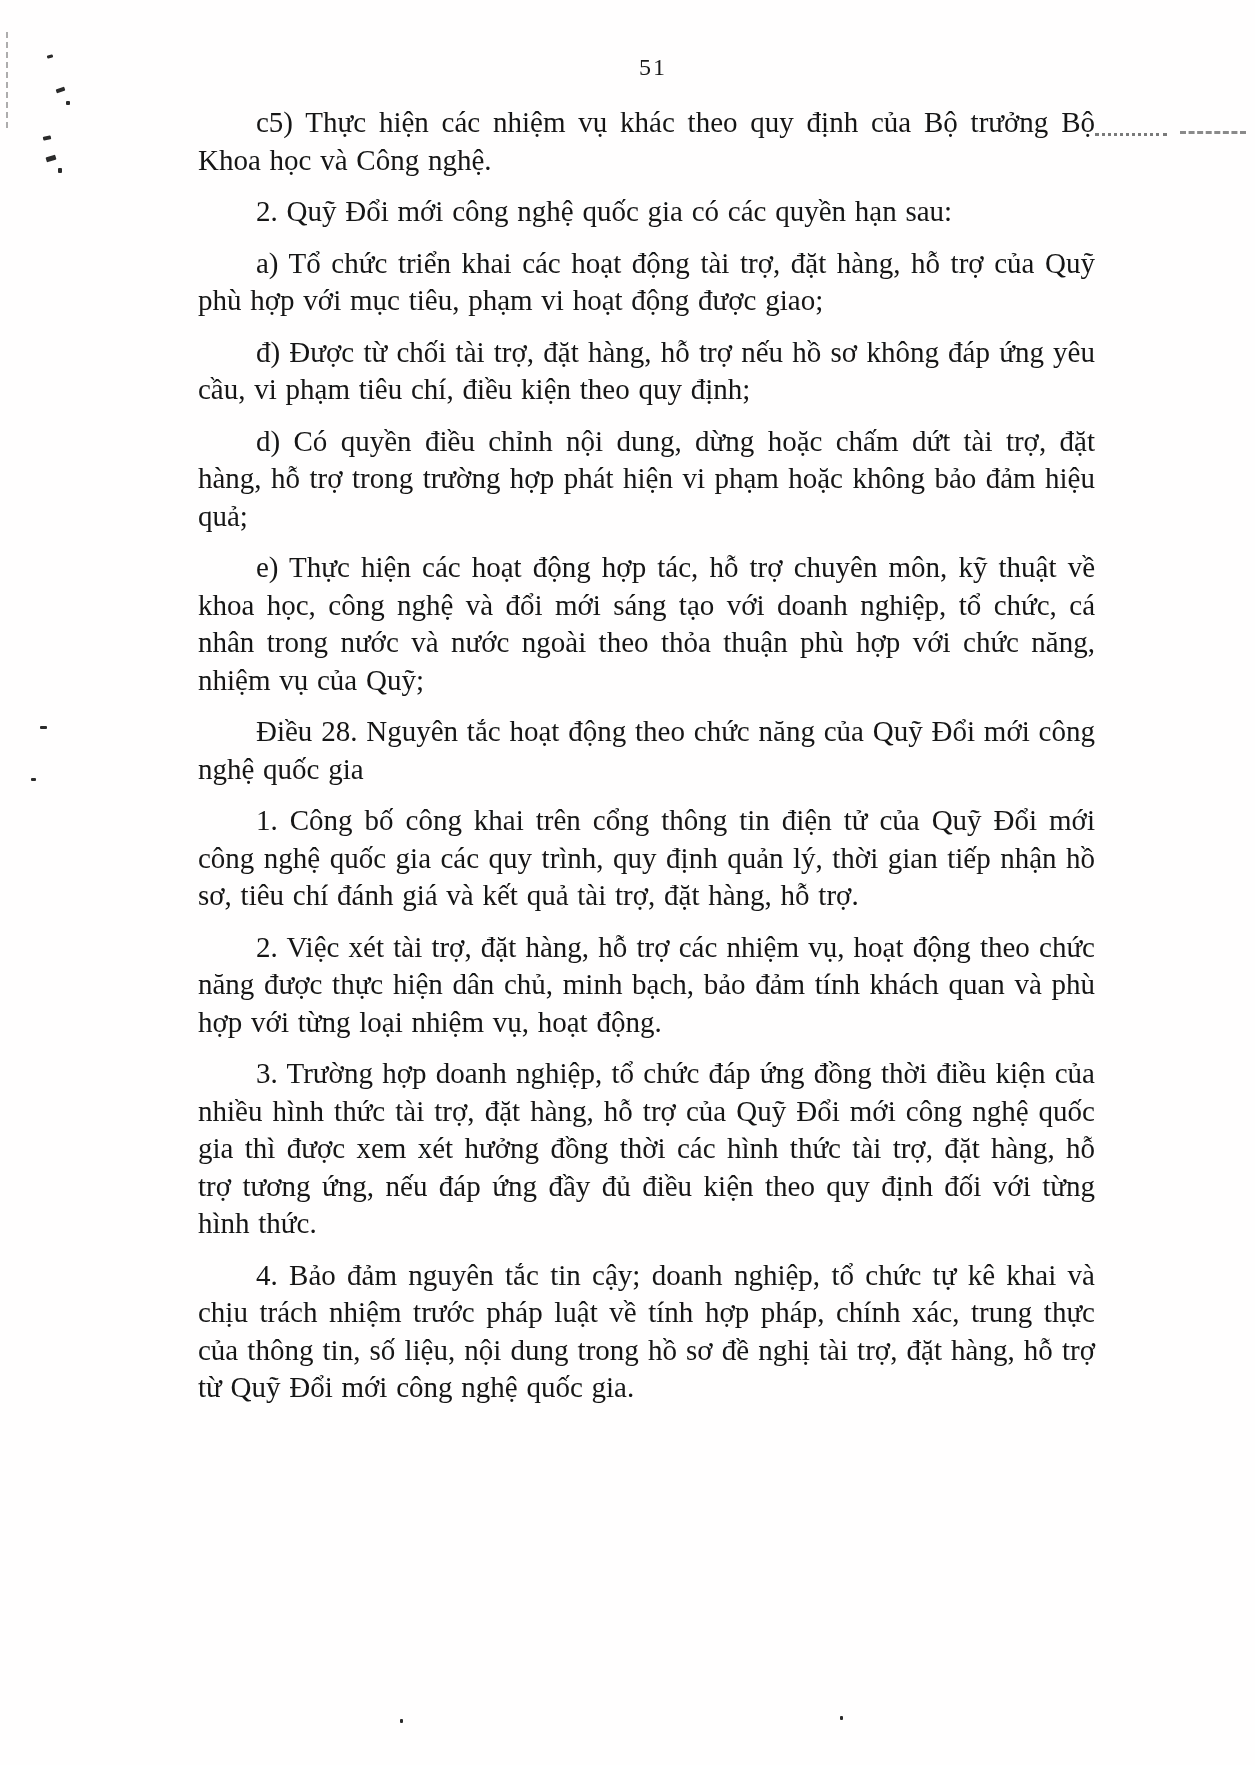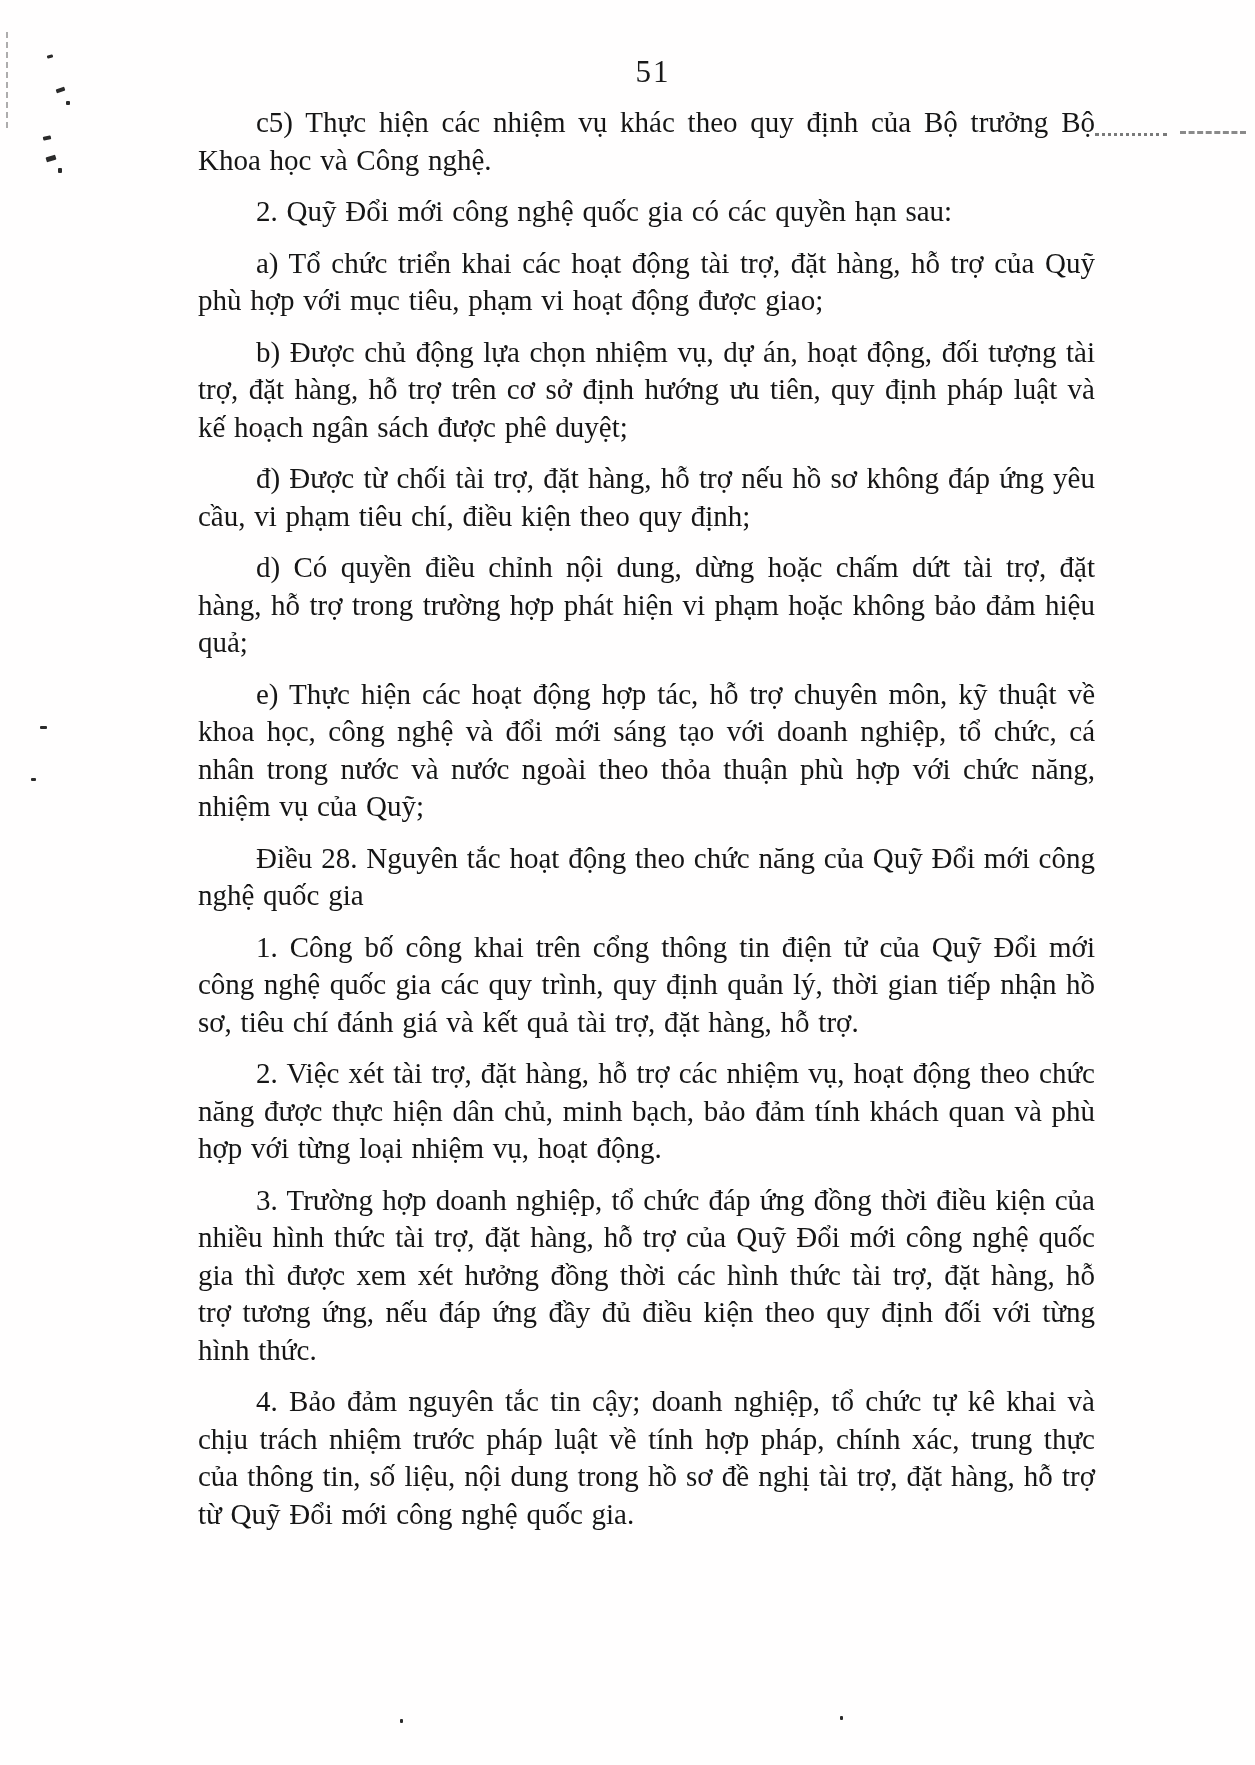--- a/index.html
+++ b/index.html
@@ -15,21 +15,21 @@
   .page {
     position: absolute;
     inset: 0;
     background: #fffefe;
   }
   .page-number {
     position: absolute;
     top: 54px;
     left: 653px;
     transform: translateX(-50%);
-    font-size: 31px;
+    font-size: 24px;
     letter-spacing: 2px;
     color: #1a1a1a;
   }
   .body-text {
     position: absolute;
     left: 198px;
     top: 104px;
     width: 897px;
     font-size: 29px;
     line-height: 37.5px;
@@ -94,21 +94,20 @@
   <div class="artifact speck s8"></div>
   <div class="artifact speck s9"></div>
   <div class="artifact speck s10"></div>
   <div class="artifact dot-trail-1"></div>
   <div class="artifact dot-trail-2"></div>
 
   <div class="body-text">
     <p>c5) Thực hiện các nhiệm vụ khác theo quy định của Bộ trưởng Bộ Khoa học và Công nghệ.</p>
     <p>2. Quỹ Đổi mới công nghệ quốc gia có các quyền hạn sau:</p>
     <p>a) Tổ chức triển khai các hoạt động tài trợ, đặt hàng, hỗ trợ của Quỹ phù hợp với mục tiêu, phạm vi hoạt động được giao;</p>
-    <p>b) Được chủ động lựa chọn nhiệm vụ, dự án, hoạt động, đối tượng tài trợ, đặt hàng, hỗ trợ trên cơ sở định hướng ưu tiên, quy định pháp luật và kế hoạch ngân sách được phê duyệt;</p>
     <p>đ) Được từ chối tài trợ, đặt hàng, hỗ trợ nếu hồ sơ không đáp ứng yêu cầu, vi phạm tiêu chí, điều kiện theo quy định;</p>
     <p>d) Có quyền điều chỉnh nội dung, dừng hoặc chấm dứt tài trợ, đặt hàng, hỗ trợ trong trường hợp phát hiện vi phạm hoặc không bảo đảm hiệu quả;</p>
     <p>e) Thực hiện các hoạt động hợp tác, hỗ trợ chuyên môn, kỹ thuật về khoa học, công nghệ và đổi mới sáng tạo với doanh nghiệp, tổ chức, cá nhân trong nước và nước ngoài theo thỏa thuận phù hợp với chức năng, nhiệm vụ của Quỹ;</p>
     <p class="heading">Điều 28. Nguyên tắc hoạt động theo chức năng của Quỹ Đổi mới công nghệ quốc gia</p>
     <p>1. Công bố công khai trên cổng thông tin điện tử của Quỹ Đổi mới công nghệ quốc gia các quy trình, quy định quản lý, thời gian tiếp nhận hồ sơ, tiêu chí đánh giá và kết quả tài trợ, đặt hàng, hỗ trợ.</p>
     <p>2. Việc xét tài trợ, đặt hàng, hỗ trợ các nhiệm vụ, hoạt động theo chức năng được thực hiện dân chủ, minh bạch, bảo đảm tính khách quan và phù hợp với từng loại nhiệm vụ, hoạt động.</p>
     <p>3. Trường hợp doanh nghiệp, tổ chức đáp ứng đồng thời điều kiện của nhiều hình thức tài trợ, đặt hàng, hỗ trợ của Quỹ Đổi mới công nghệ quốc gia thì được xem xét hưởng đồng thời các hình thức tài trợ, đặt hàng, hỗ trợ tương ứng, nếu đáp ứng đầy đủ điều kiện theo quy định đối với từng hình thức.</p>
     <p>4. Bảo đảm nguyên tắc tin cậy; doanh nghiệp, tổ chức tự kê khai và chịu trách nhiệm trước pháp luật về tính hợp pháp, chính xác, trung thực của thông tin, số liệu, nội dung trong hồ sơ đề nghị tài trợ, đặt hàng, hỗ trợ từ Quỹ Đổi mới công nghệ quốc gia.</p>
   </div>
 

